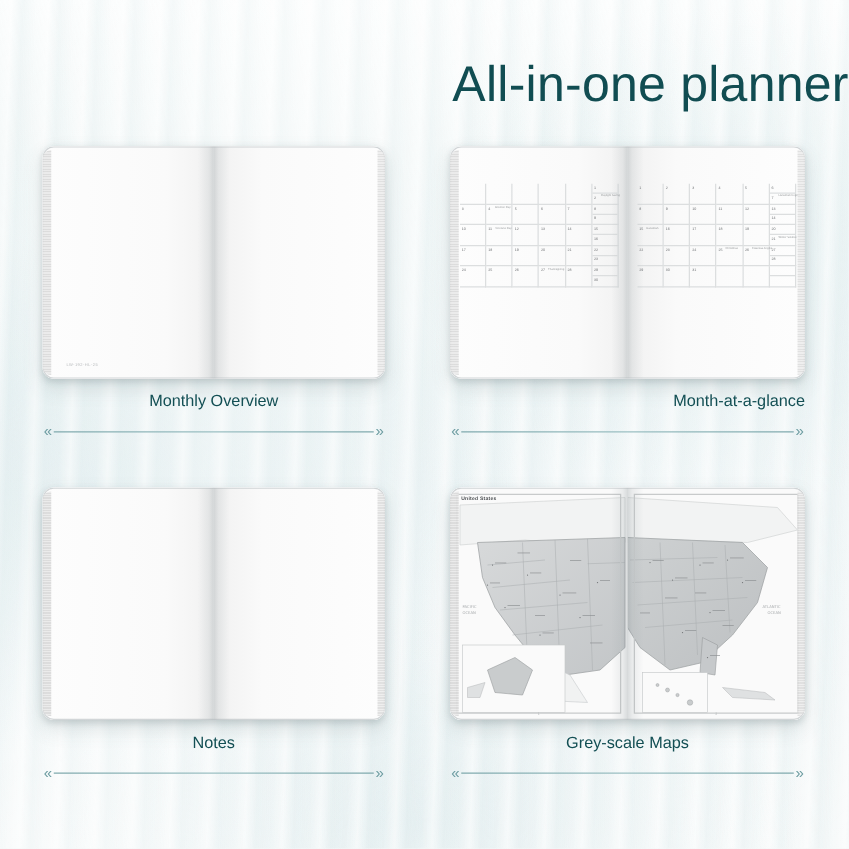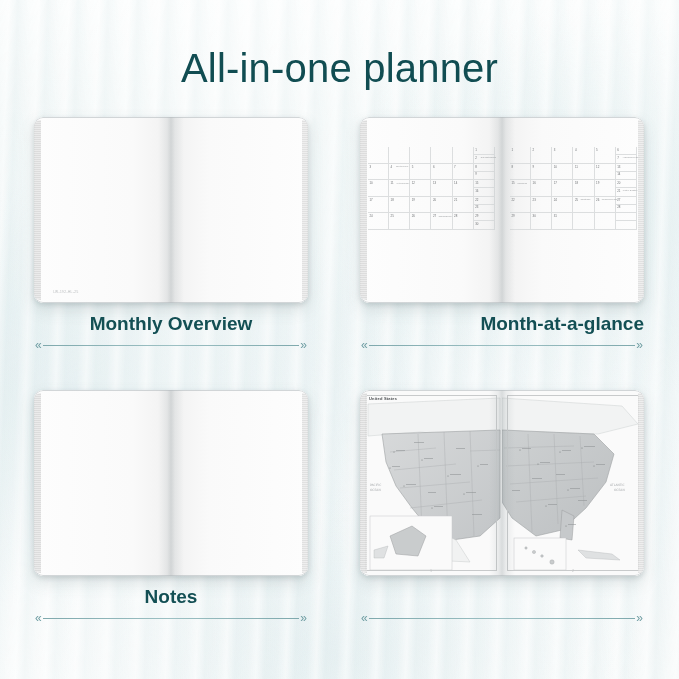--- a/index.html
+++ b/index.html
@@ -43,41 +43,41 @@
       linear-gradient(104deg, rgba(255,255,255,.0) 0%, rgba(255,255,255,.65) 30%, rgba(255,255,255,.1) 55%, rgba(255,255,255,.45) 80%, rgba(255,255,255,0) 100%);
     opacity: .55;
   }
 
   
   #page-title {
     position: absolute;
     top: 46px;
     left: 0;
     width: 679px;
-    text-align: center;
+    text-align: right;
     font-size: 40px;
     letter-spacing: .2px;
     color: #114d52;
     font-weight: 400;
     white-space: nowrap;
   }
 
   
   .feature {
     position: absolute;
   }
 
   .caption {
     position: absolute;
     left: 0;
     width: 100%;
     text-align: center;
     color: #134f54;
-    font-size: 19px;
-    font-weight: 700;
+    font-size: 13px;
+    font-weight: 400;
     white-space: nowrap;
   }
   .arrow-rule {
     position: absolute;
     left: 0;
     width: 100%;
     height: 12px;
     display: flex;
     align-items: center;
   }
@@ -1552,18 +1552,19 @@
             <rect x="10" y="100" width="8" height=".7"></rect>
               <rect x="76" y="110" width="9" height=".7"></rect>
           </g>
         </svg>
         <div class="map-pagenum">2</div>
       </div>
     </div>
     <div class="edge-stack-r"></div>
   </div>
 
+  <div class="caption" style="top:196px;">Grey-scale Maps</div>
   <div class="arrow-rule" style="top:222px;">
     <span class="tip">«</span>
     <span class="bar"></span>
     <span class="tip">»</span>
   </div>
 </div>
 
 </body></html>

